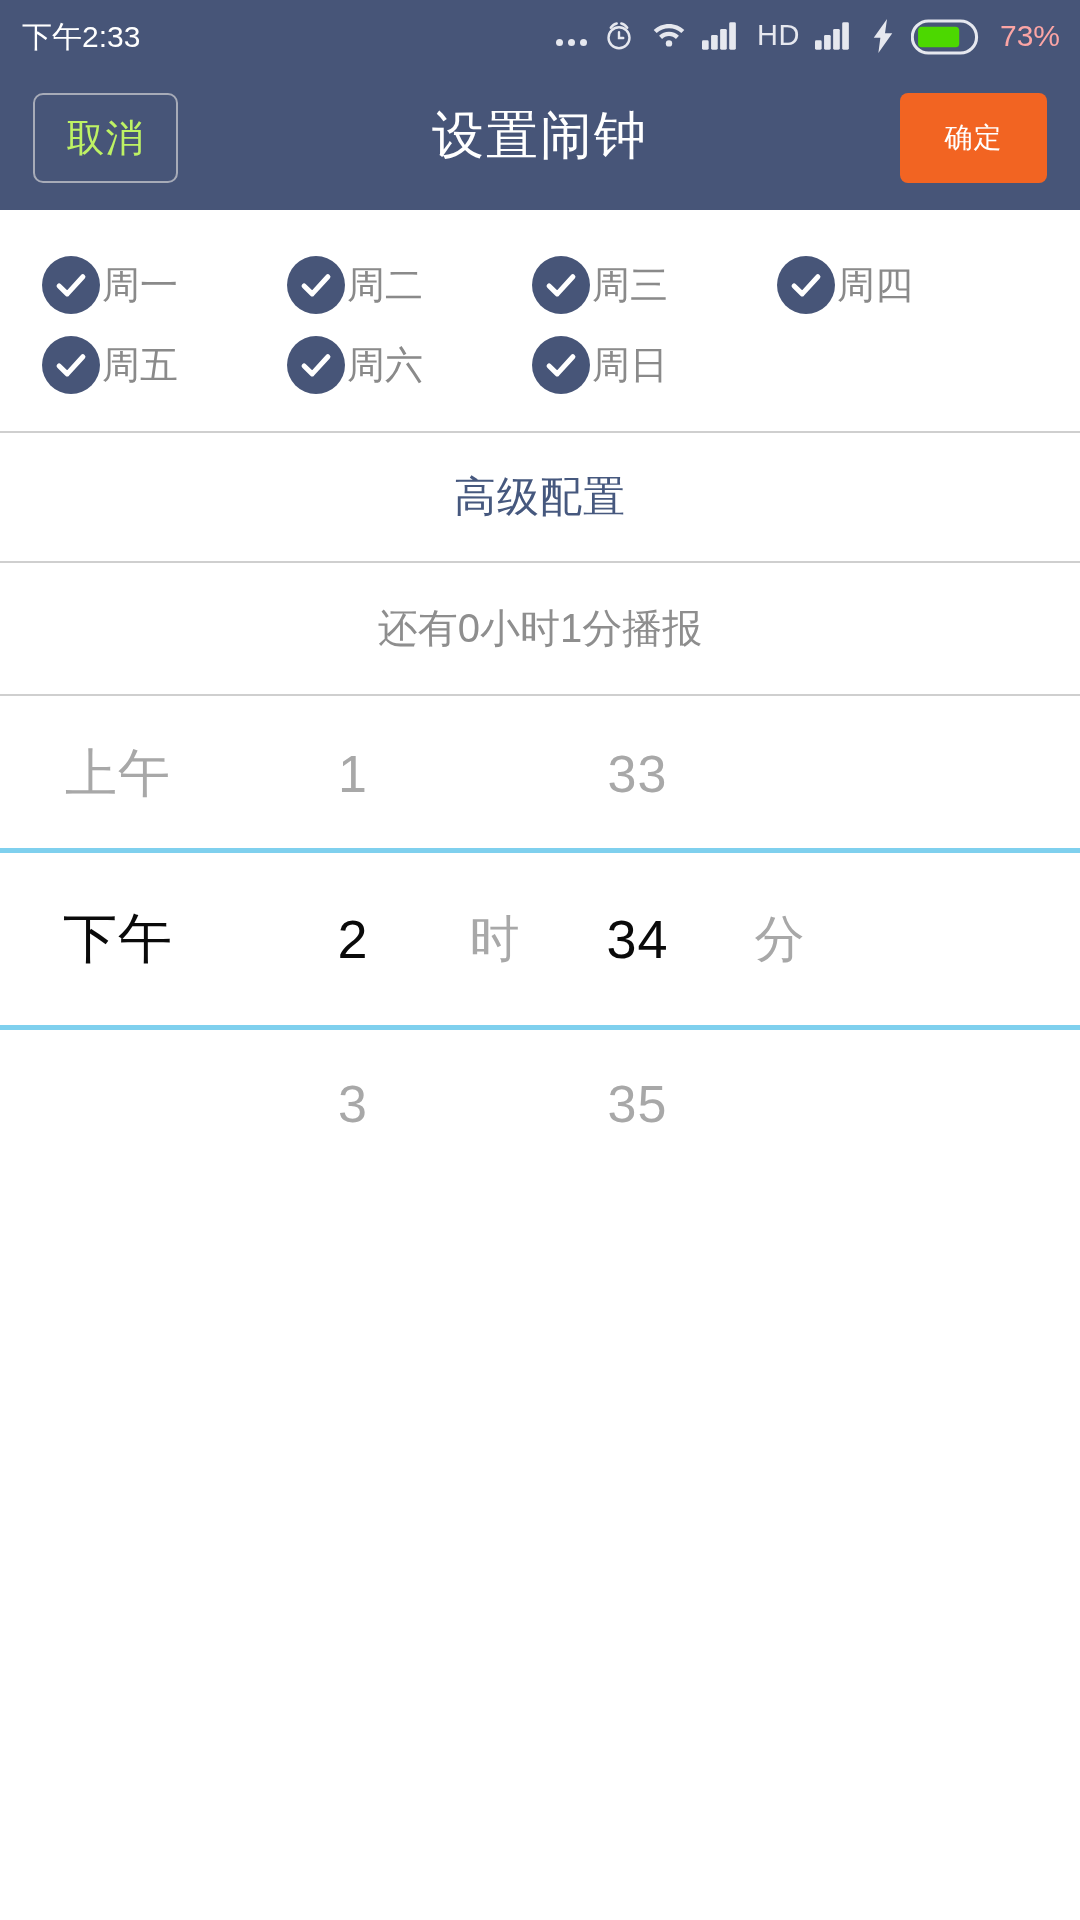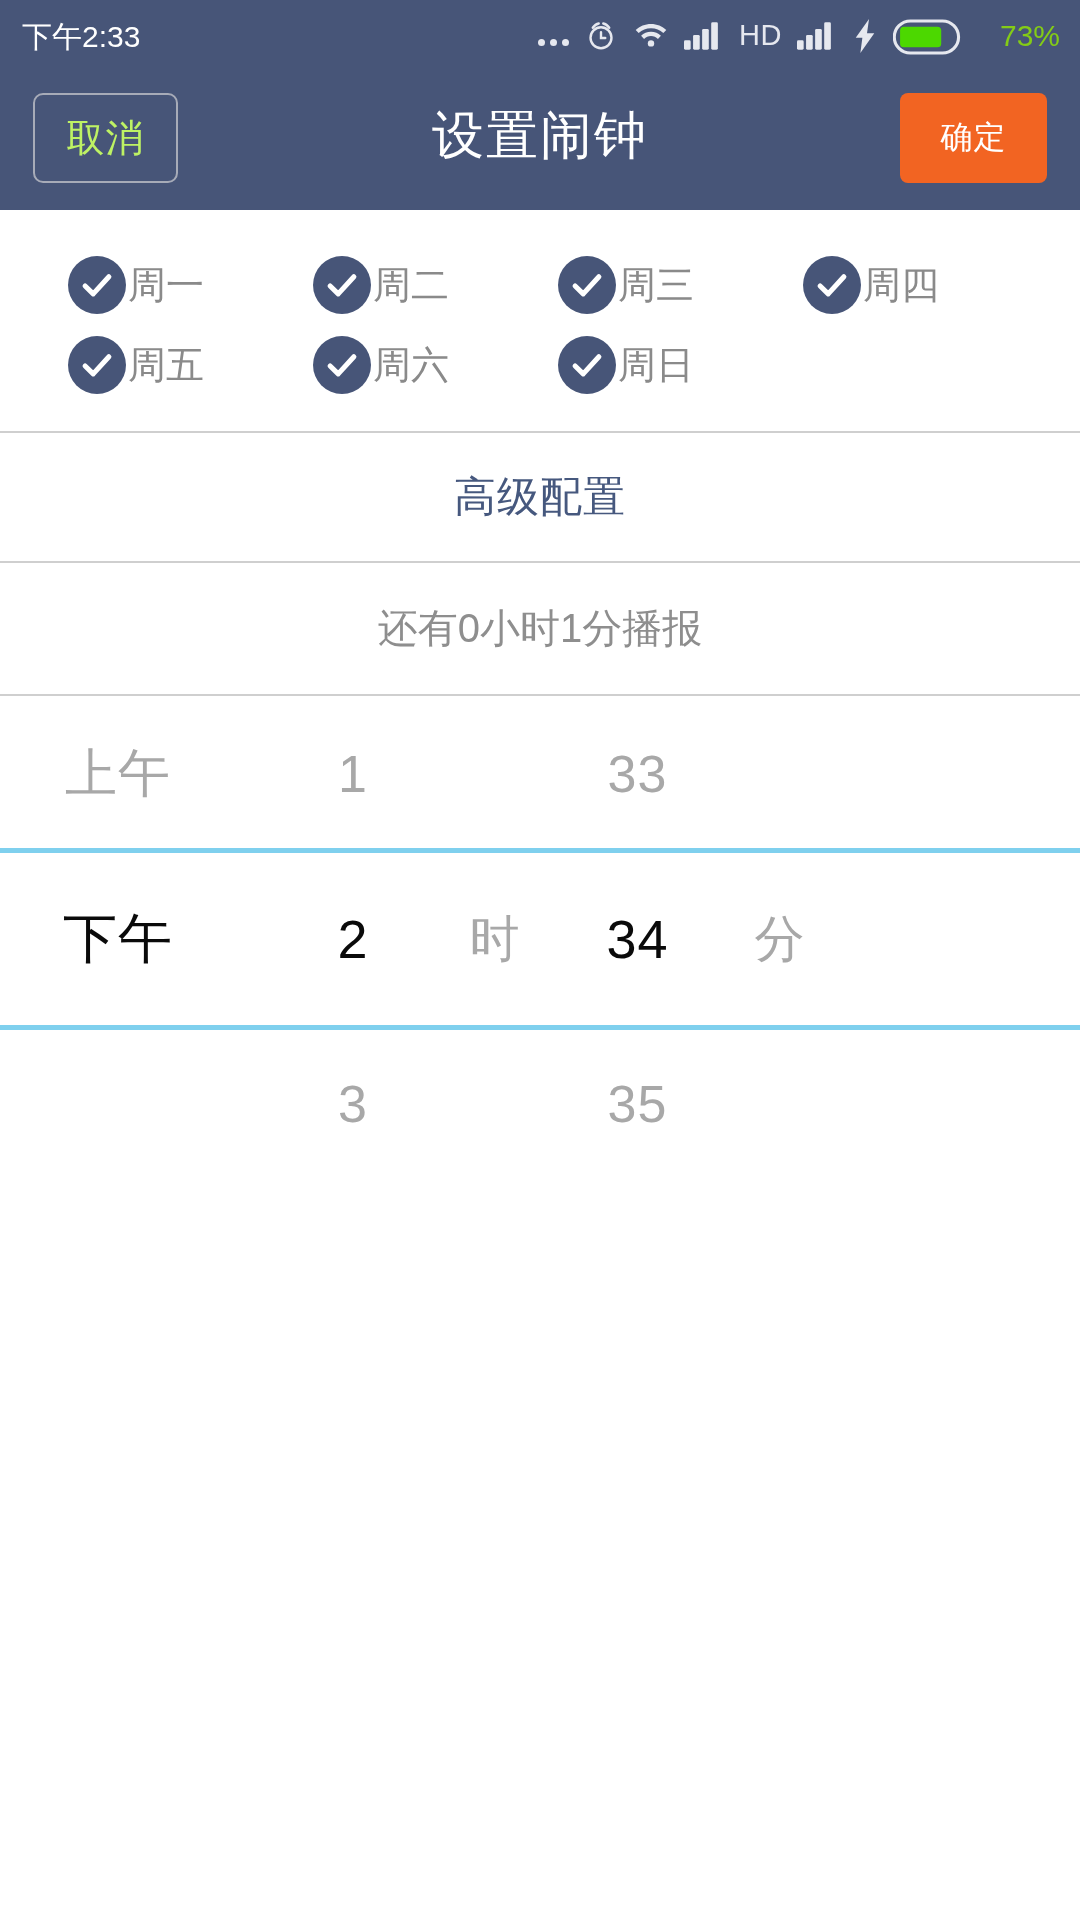--- a/index.html
+++ b/index.html
@@ -39,23 +39,23 @@
   .dots-icon i { width: 7px; height: 7px; border-radius: 50%; background: #e6e8ef; display:block; }
 
   .alarm-icon svg, .wifi-icon svg, .signal-icon svg, .bolt-icon svg, .battery-icon svg { display: block; }
 
   .hd-text {
     color: #e6e8ef;
     font-size: 29px;
     letter-spacing: 0.5px;
   }
   .battery-pct {
-    color: #84cc16;
+    color: #fca5a5;
     font-size: 30px;
-    margin-left: 20px;
+    margin-left: 2px;
   }
 
   
   .header {
     position: relative;
     width: 1080px;
     height: 148px;
     background: #475578;
     display: flex;
     align-items: center;
@@ -86,35 +86,35 @@
   .btn-confirm {
     position: absolute;
     right: 33px;
     top: 31px;
     width: 147px;
     height: 90px;
     background: #f26422;
     border: none;
     border-radius: 8px;
     color: #ffffff;
-    font-size: 32px;
+    font-size: 28px;
     display: flex;
     align-items: center;
     justify-content: center;
     letter-spacing: 1px;
   }
 
   
   .weekdays {
     padding: 35px 0 26px 0;
     background: #ffffff;
   }
   .weekday-row {
     display: flex;
-    padding-left: 68px;
+    padding-left: 42px;
     height: 80px;
     align-items: center;
   }
   .weekday-item {
     width: 245px;
     display: flex;
     align-items: center;
     gap: 2px;
   }
   .check-circle {

